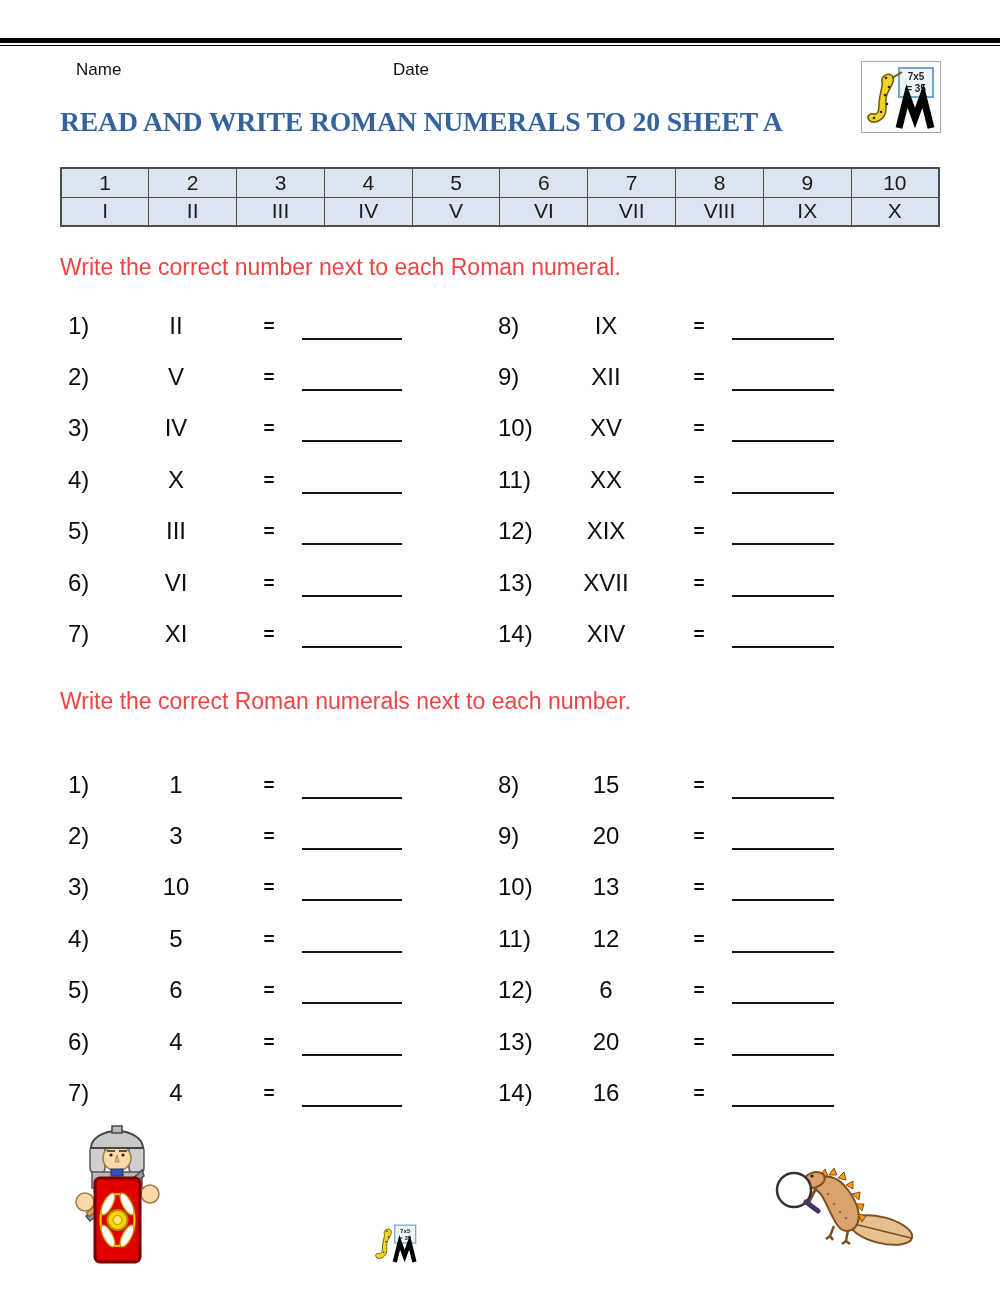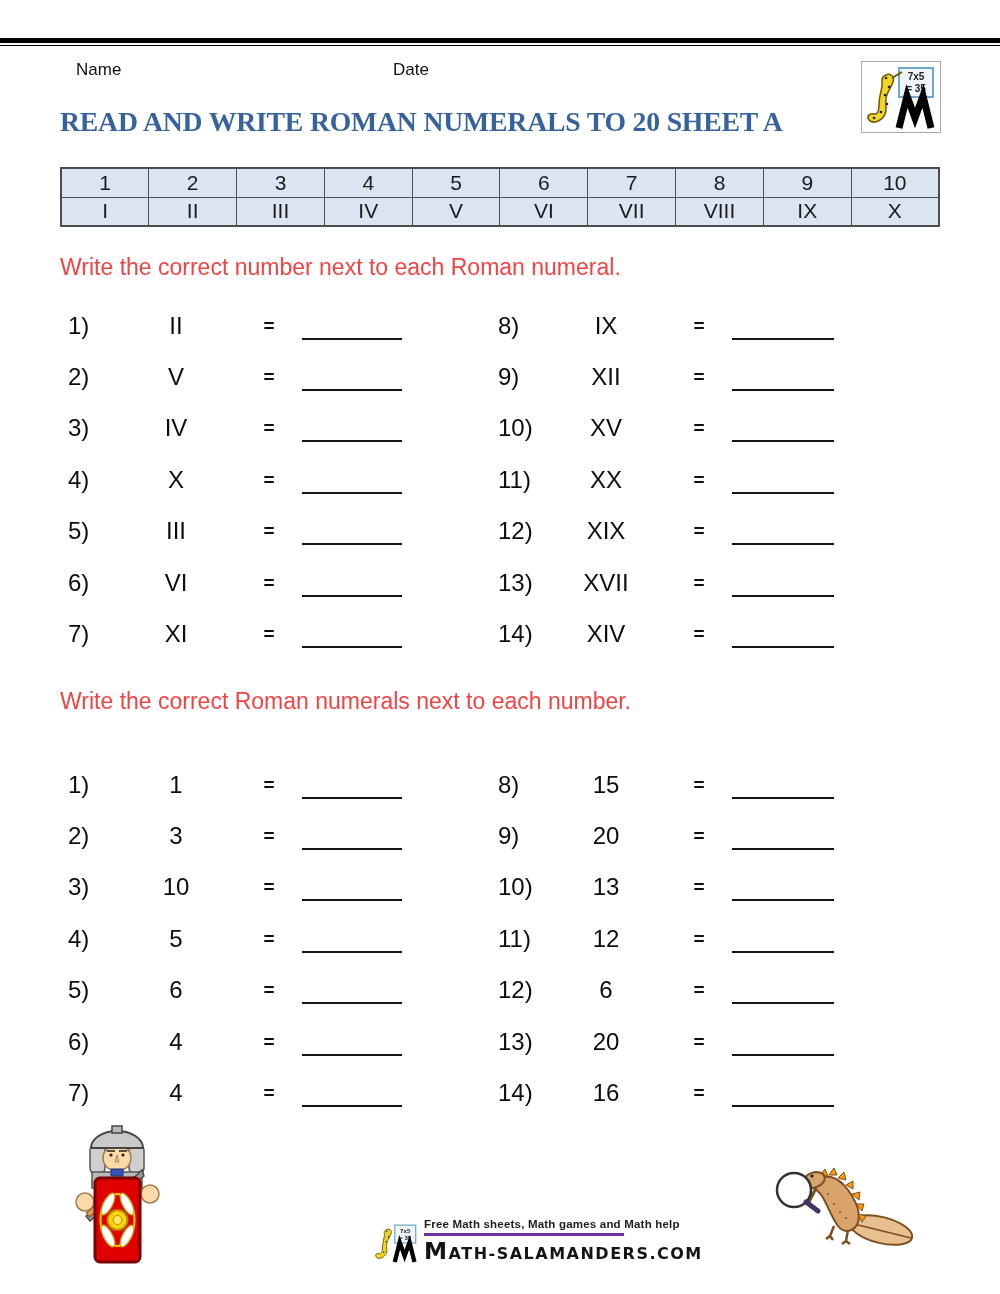--- a/index.html
+++ b/index.html
@@ -382,18 +382,13 @@
     <rect x="37" y="6" width="34" height="29" fill="#eef6fb" stroke="#6fa8c9" stroke-width="2"></rect>
     <text x="54" y="18" font-size="10" font-weight="bold" text-anchor="middle" fill="#222">7x5</text>
     <text x="54" y="30" font-size="10" font-weight="bold" text-anchor="middle" fill="#222">= 35</text>
     <path d="M37,66 L45,34 L53,56 L61,34 L69,66" fill="none" stroke="#000" stroke-width="7"></path>
     <path d="M22,14 C28,10 33,14 31,20 C29,26 25,30 24,36 C23,43 26,48 22,54 C18,60 10,62 7,58 C4,54 8,51 12,52 C16,53 17,48 17,43 C17,36 19,30 20,24 C21,19 18,17 22,14 Z" fill="#f2d327" stroke="#6b5a00" stroke-width="1.5"></path>
     <circle cx="24" cy="16" r="1.3" fill="#222"></circle>
       <circle cx="27" cy="25" r="1.3" fill="#222"></circle>
     <circle cx="23" cy="33" r="1.3" fill="#222"></circle>
       <circle cx="19" cy="50" r="1.3" fill="#222"></circle>
   </svg>
-  <div class="footer-text">
-    <span class="footer-tagline">Free Math sheets, Math games and Math help</span>
-    <span class="footer-rule"></span>
-    <span class="footer-site">MATH-SALAMANDERS.COM</span>
-  </div>
 </div>
 
 </body></html>

